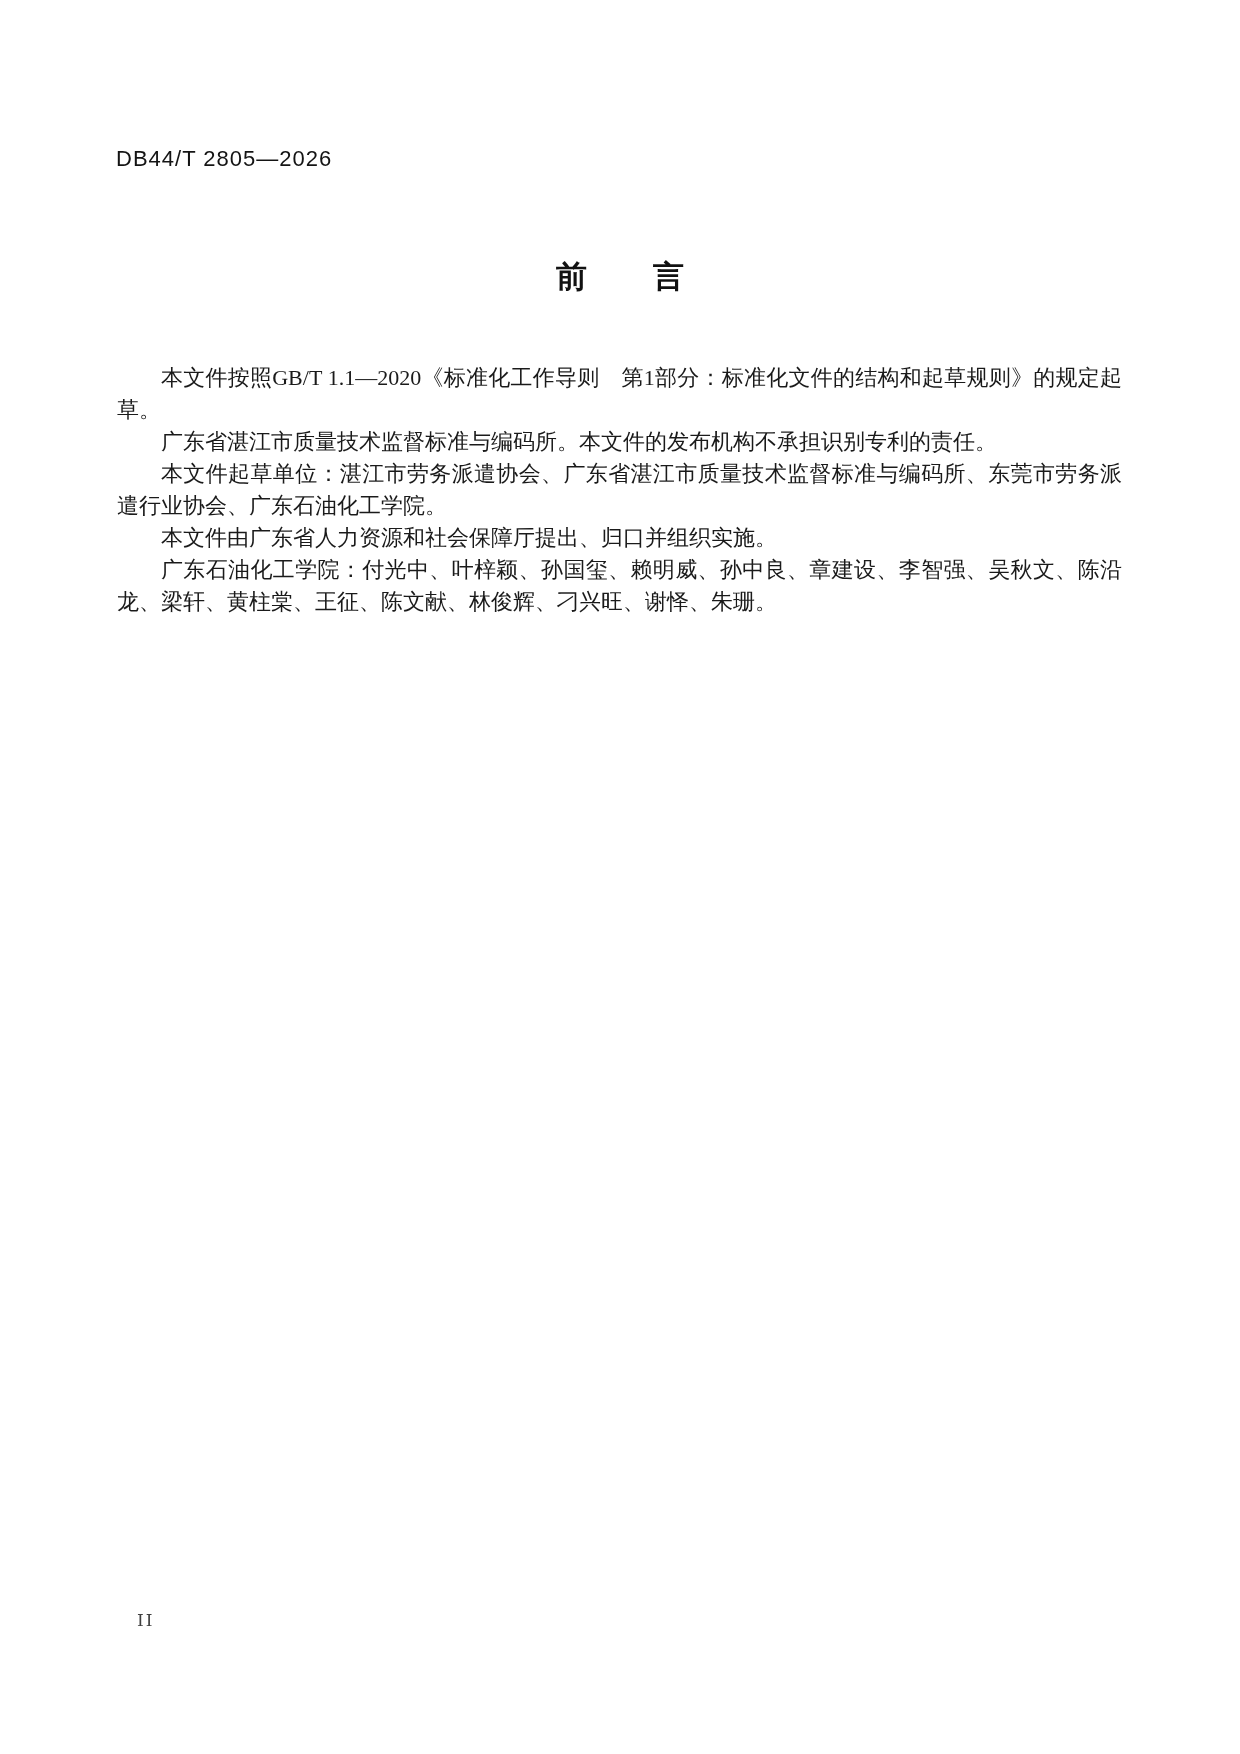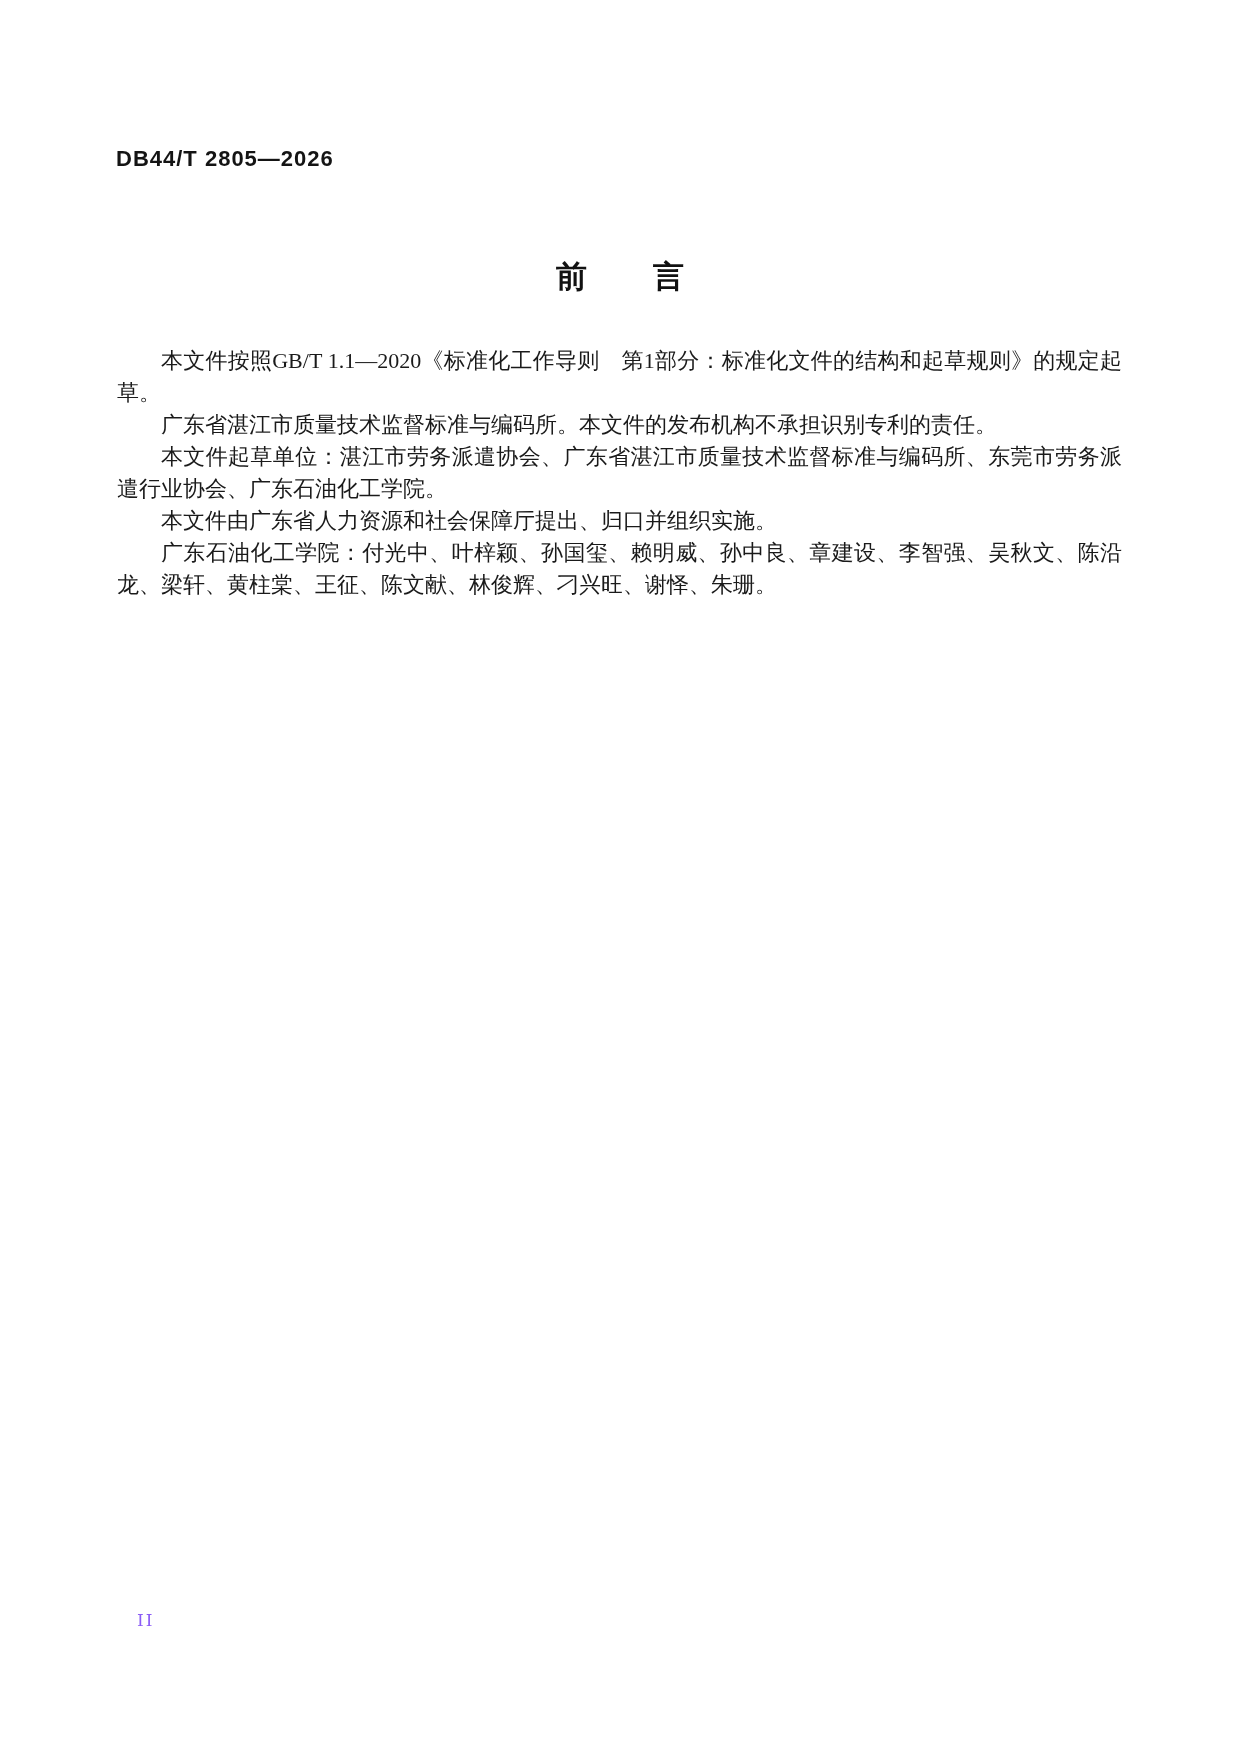--- a/index.html
+++ b/index.html
@@ -14,21 +14,21 @@
     background: #ffffff;
     color: #161616;
     font-family: "Liberation Serif", serif;
     overflow: hidden;
   }
   .doc-number {
     position: absolute;
     left: 116px;
     top: 146px;
     font-family: "Liberation Sans", sans-serif;
-    font-weight: 700;
+    font-weight: 400;
     font-size: 22px;
     letter-spacing: 1px;
     color: #141414;
     white-space: nowrap;
   }
   .fore-title {
     position: absolute;
     left: 0;
     top: 256px;
     width: 1240px;
@@ -37,40 +37,40 @@
     align-items: baseline;
     gap: 66px;
     font-family: "Liberation Sans", sans-serif;
     font-weight: 700;
     font-size: 31px;
     color: #111111;
   }
   .body-text {
     position: absolute;
     left: 117px;
-    top: 345px;
+    top: 362px;
     width: 1005px;
     font-size: 22px;
     line-height: 32px;
     text-align: justify;
     color: #1a1a1a;
   }
   .body-text p {
     margin: 0;
     padding: 0;
     text-indent: 2em;
   }
   .page-number {
     position: absolute;
     left: 137px;
     top: 1610px;
     font-family: "DejaVu Serif", "Liberation Serif", serif;
     font-size: 17px;
     letter-spacing: 2px;
-    color: #8b5cf6;
+    color: #404040;
   }
 </style>
 </head>
 <body>
 
 <div class="page">
 
   <div class="doc-number">DB44/T 2805—2026</div>
 
   <div class="fore-title">

